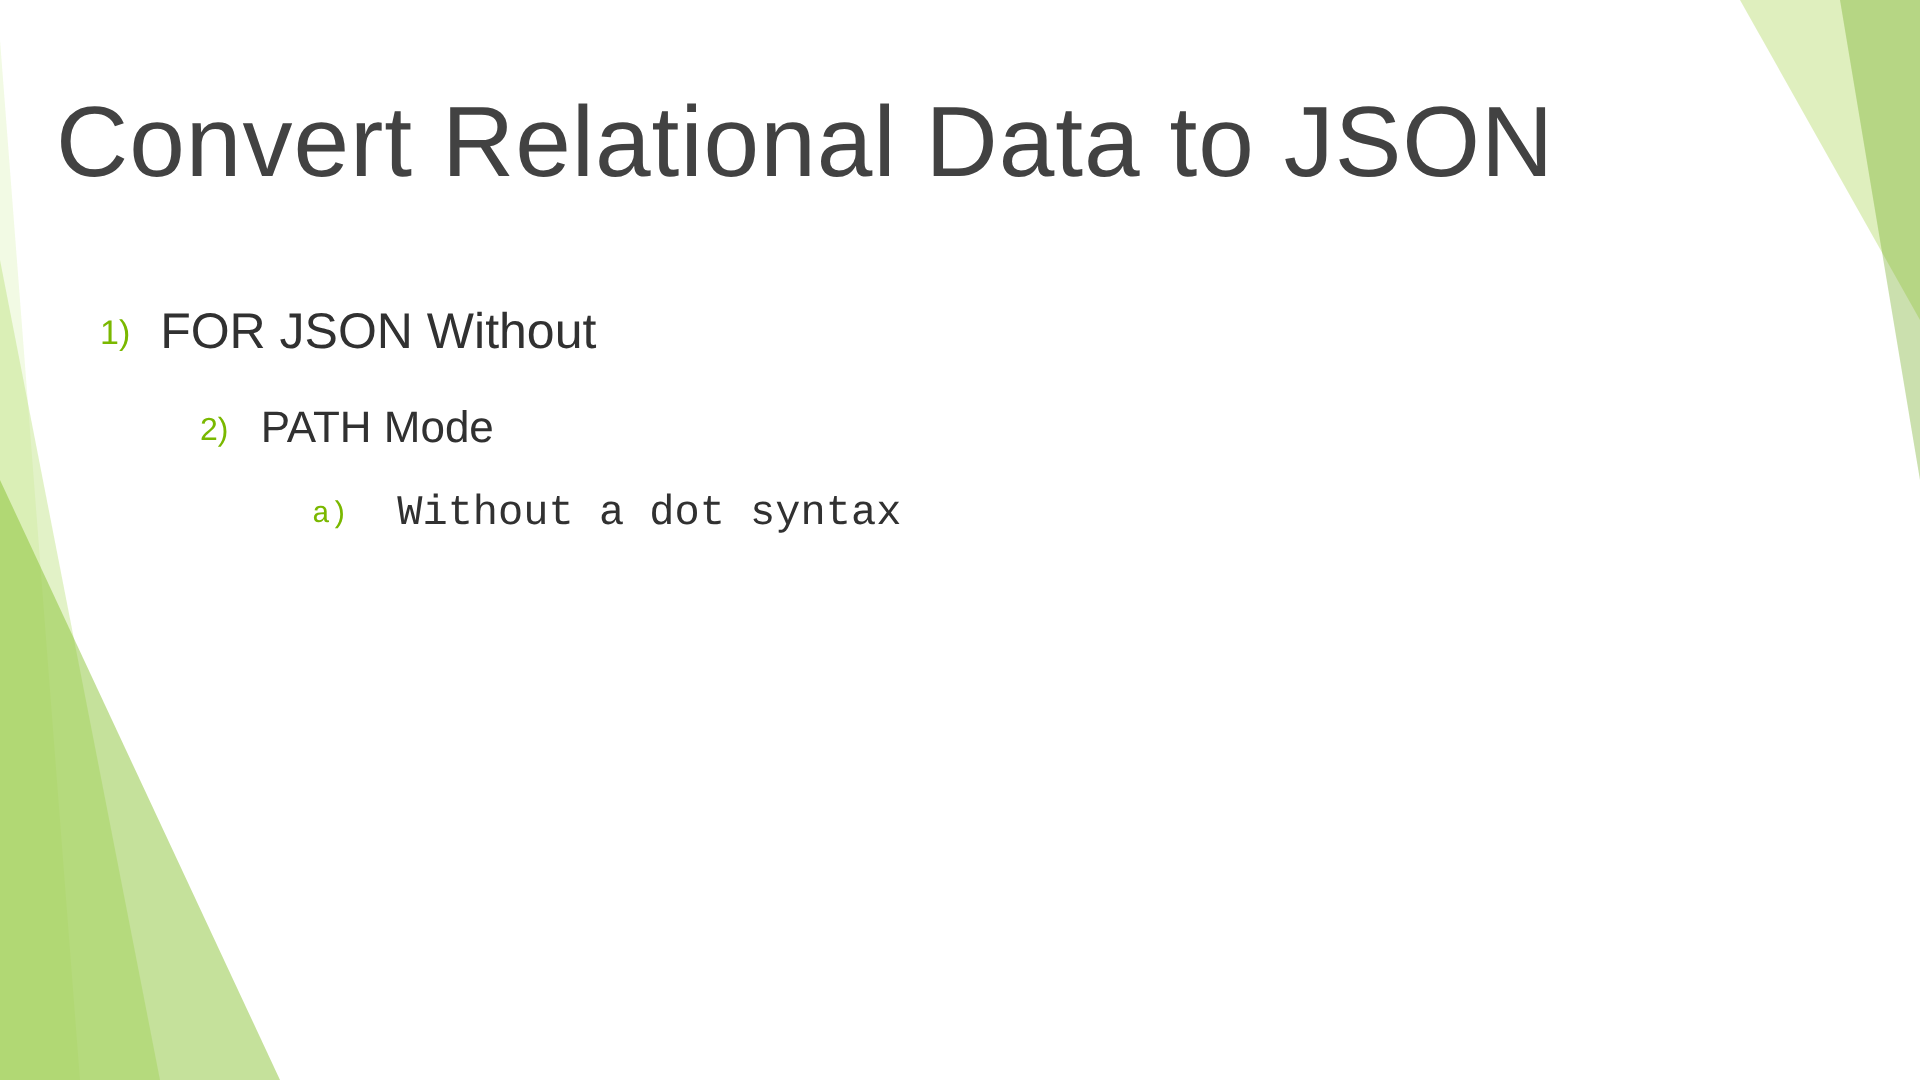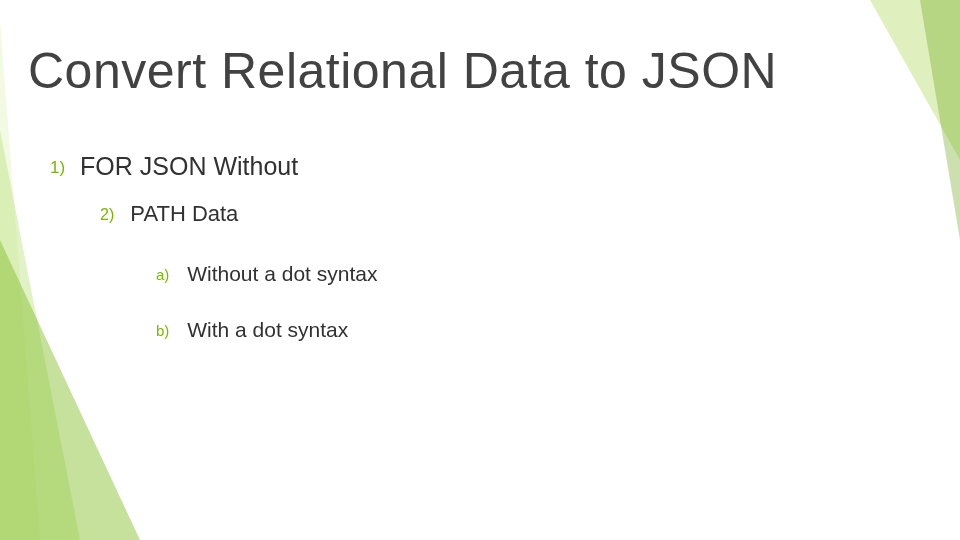--- a/index.html
+++ b/index.html
@@ -50,21 +50,22 @@
   .level2 .marker {
     color: #7ab800;
     font-size: 16px;
     margin-right: 10px;
     vertical-align: 1px;
   }
   .level3 {
     font-size: 21px;
     color: #313131;
     margin-left: 56px;
-    margin-top: 32px;
+    margin-top: 16px;
+    font-family: Liberation Mono, monospace;
   }
   .level3 .marker {
     color: #7ab800;
     font-size: 15px;
     margin-right: 12px;
     vertical-align: 1px;
   }
   .level3-group {
     position: absolute;
     left: 100px;
@@ -135,27 +136,23 @@
 
   <div class="title">Convert Relational Data to JSON</div>
 
   <div class="level1">
     <span class="marker">1)</span>
     <span>FOR JSON Without</span>
   </div>
 
   <div class="level2">
     <span class="marker">2)</span>
-    <span>PATH Data</span>
+    <span>PATH Mode</span>
   </div>
 
   <div class="level3-group">
     <div class="level3">
       <span class="marker">a)</span>
       <span>Without a dot syntax</span>
     </div>
-    <div class="level3">
-      <span class="marker">b)</span>
-      <span>With a dot syntax</span>
-    </div>
   </div>
 
 </div>
 
 </body></html>

